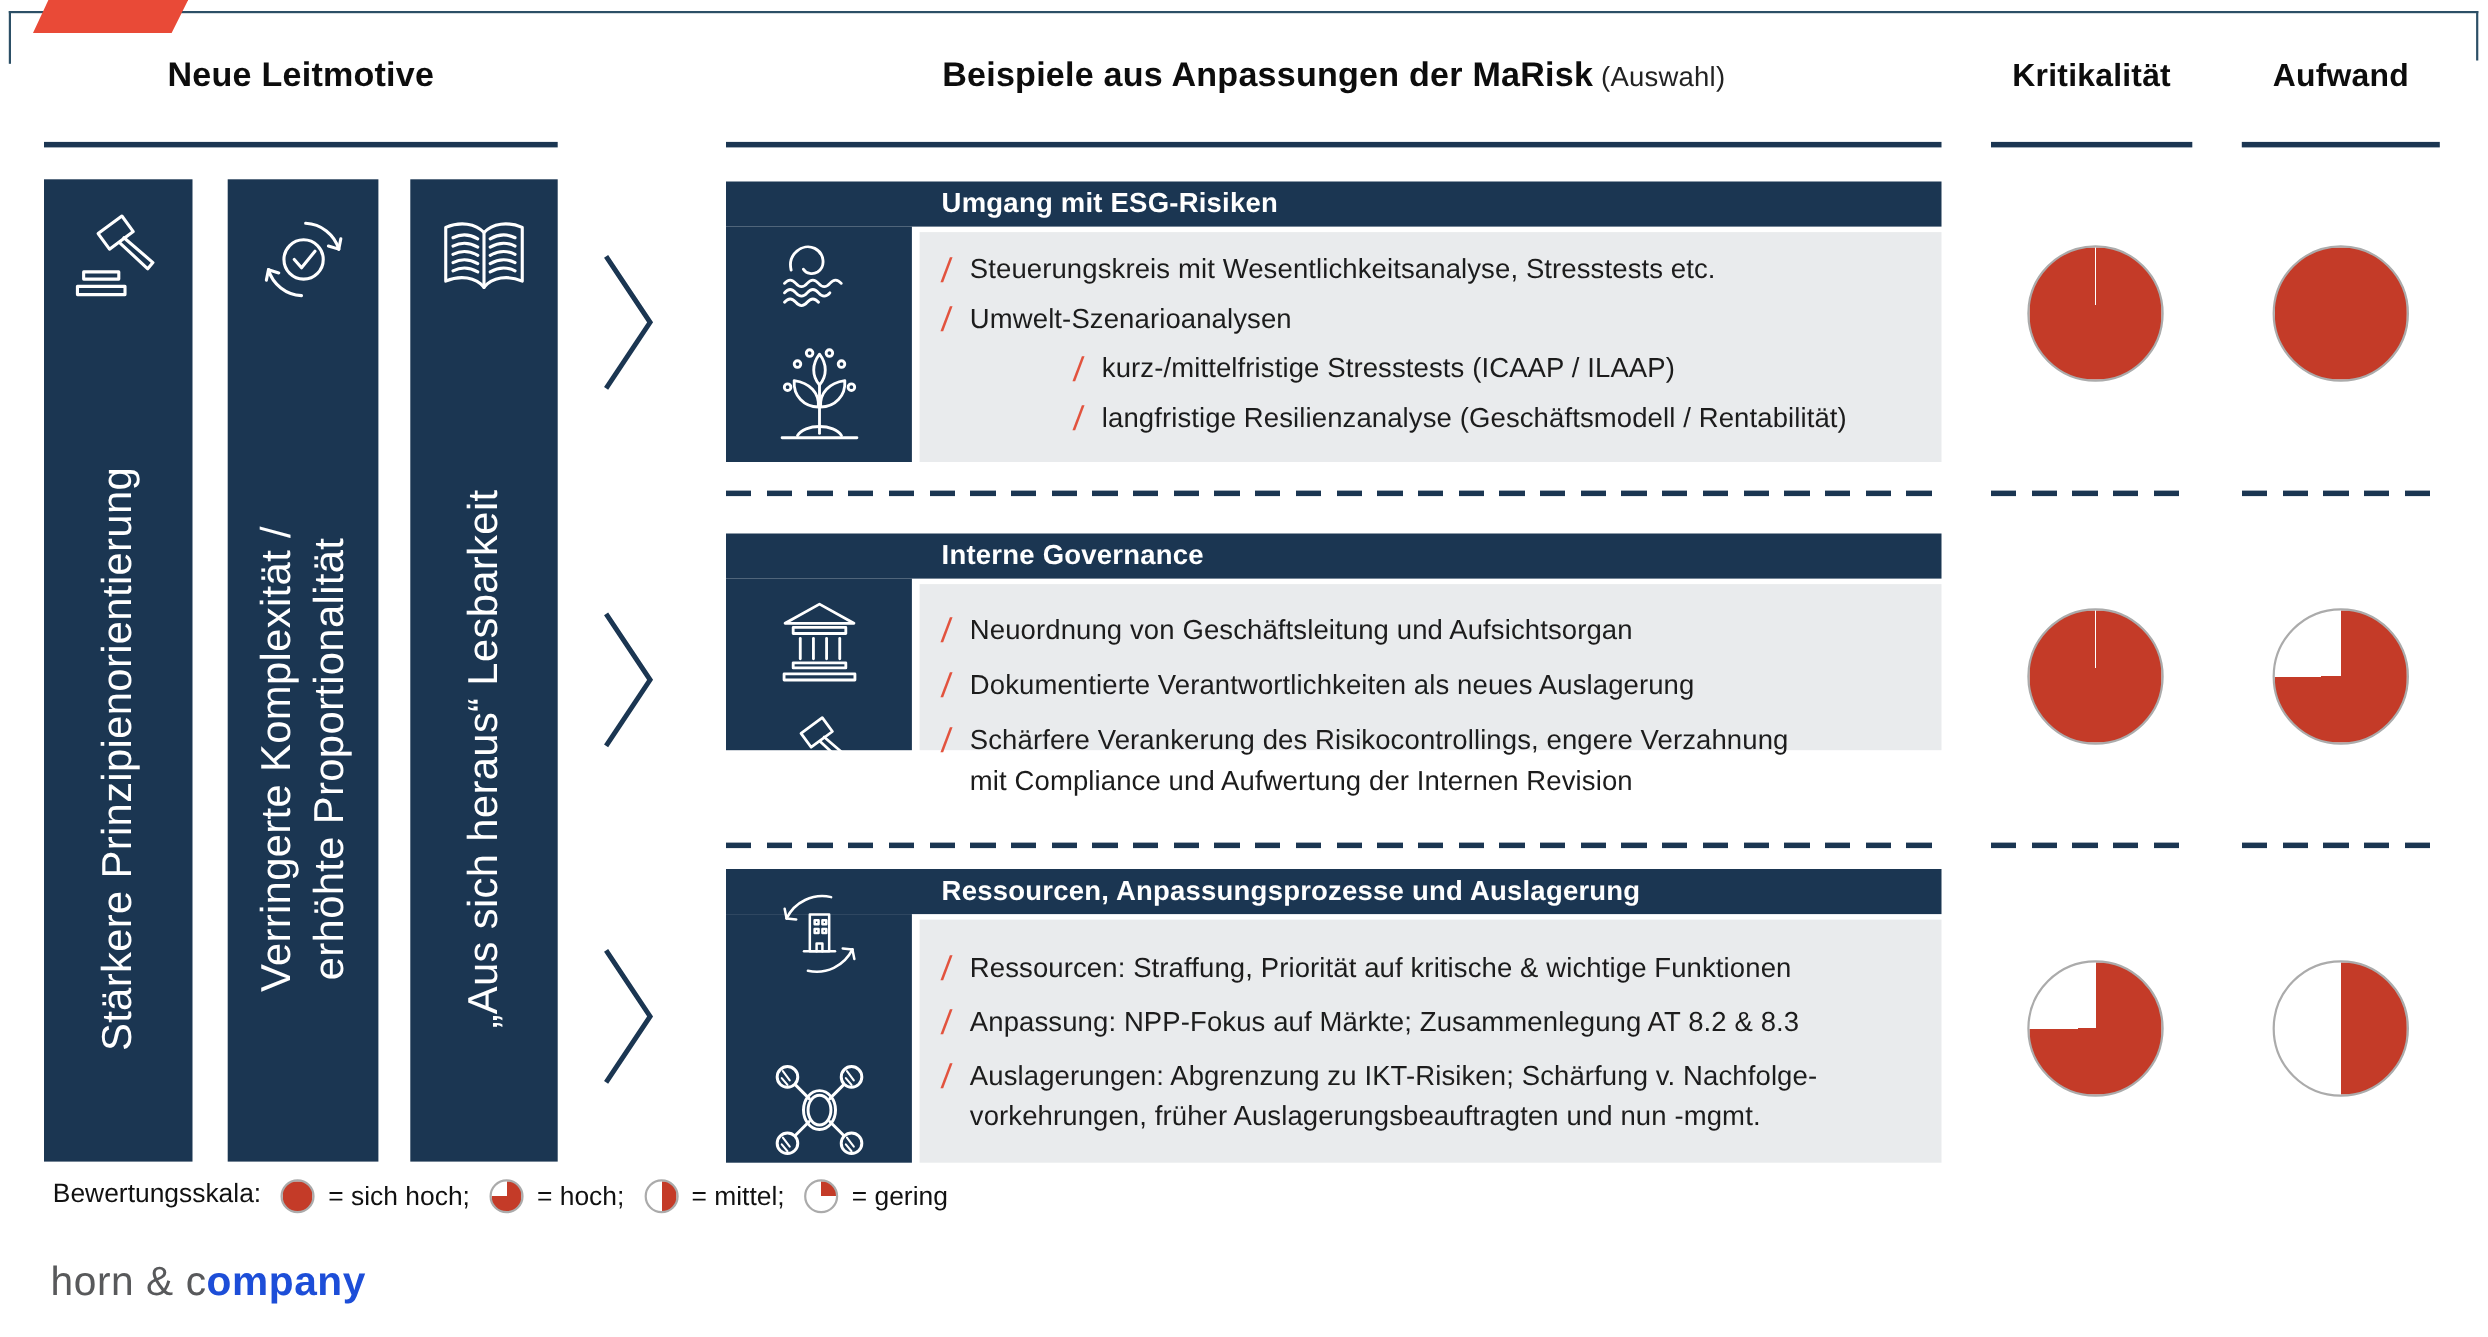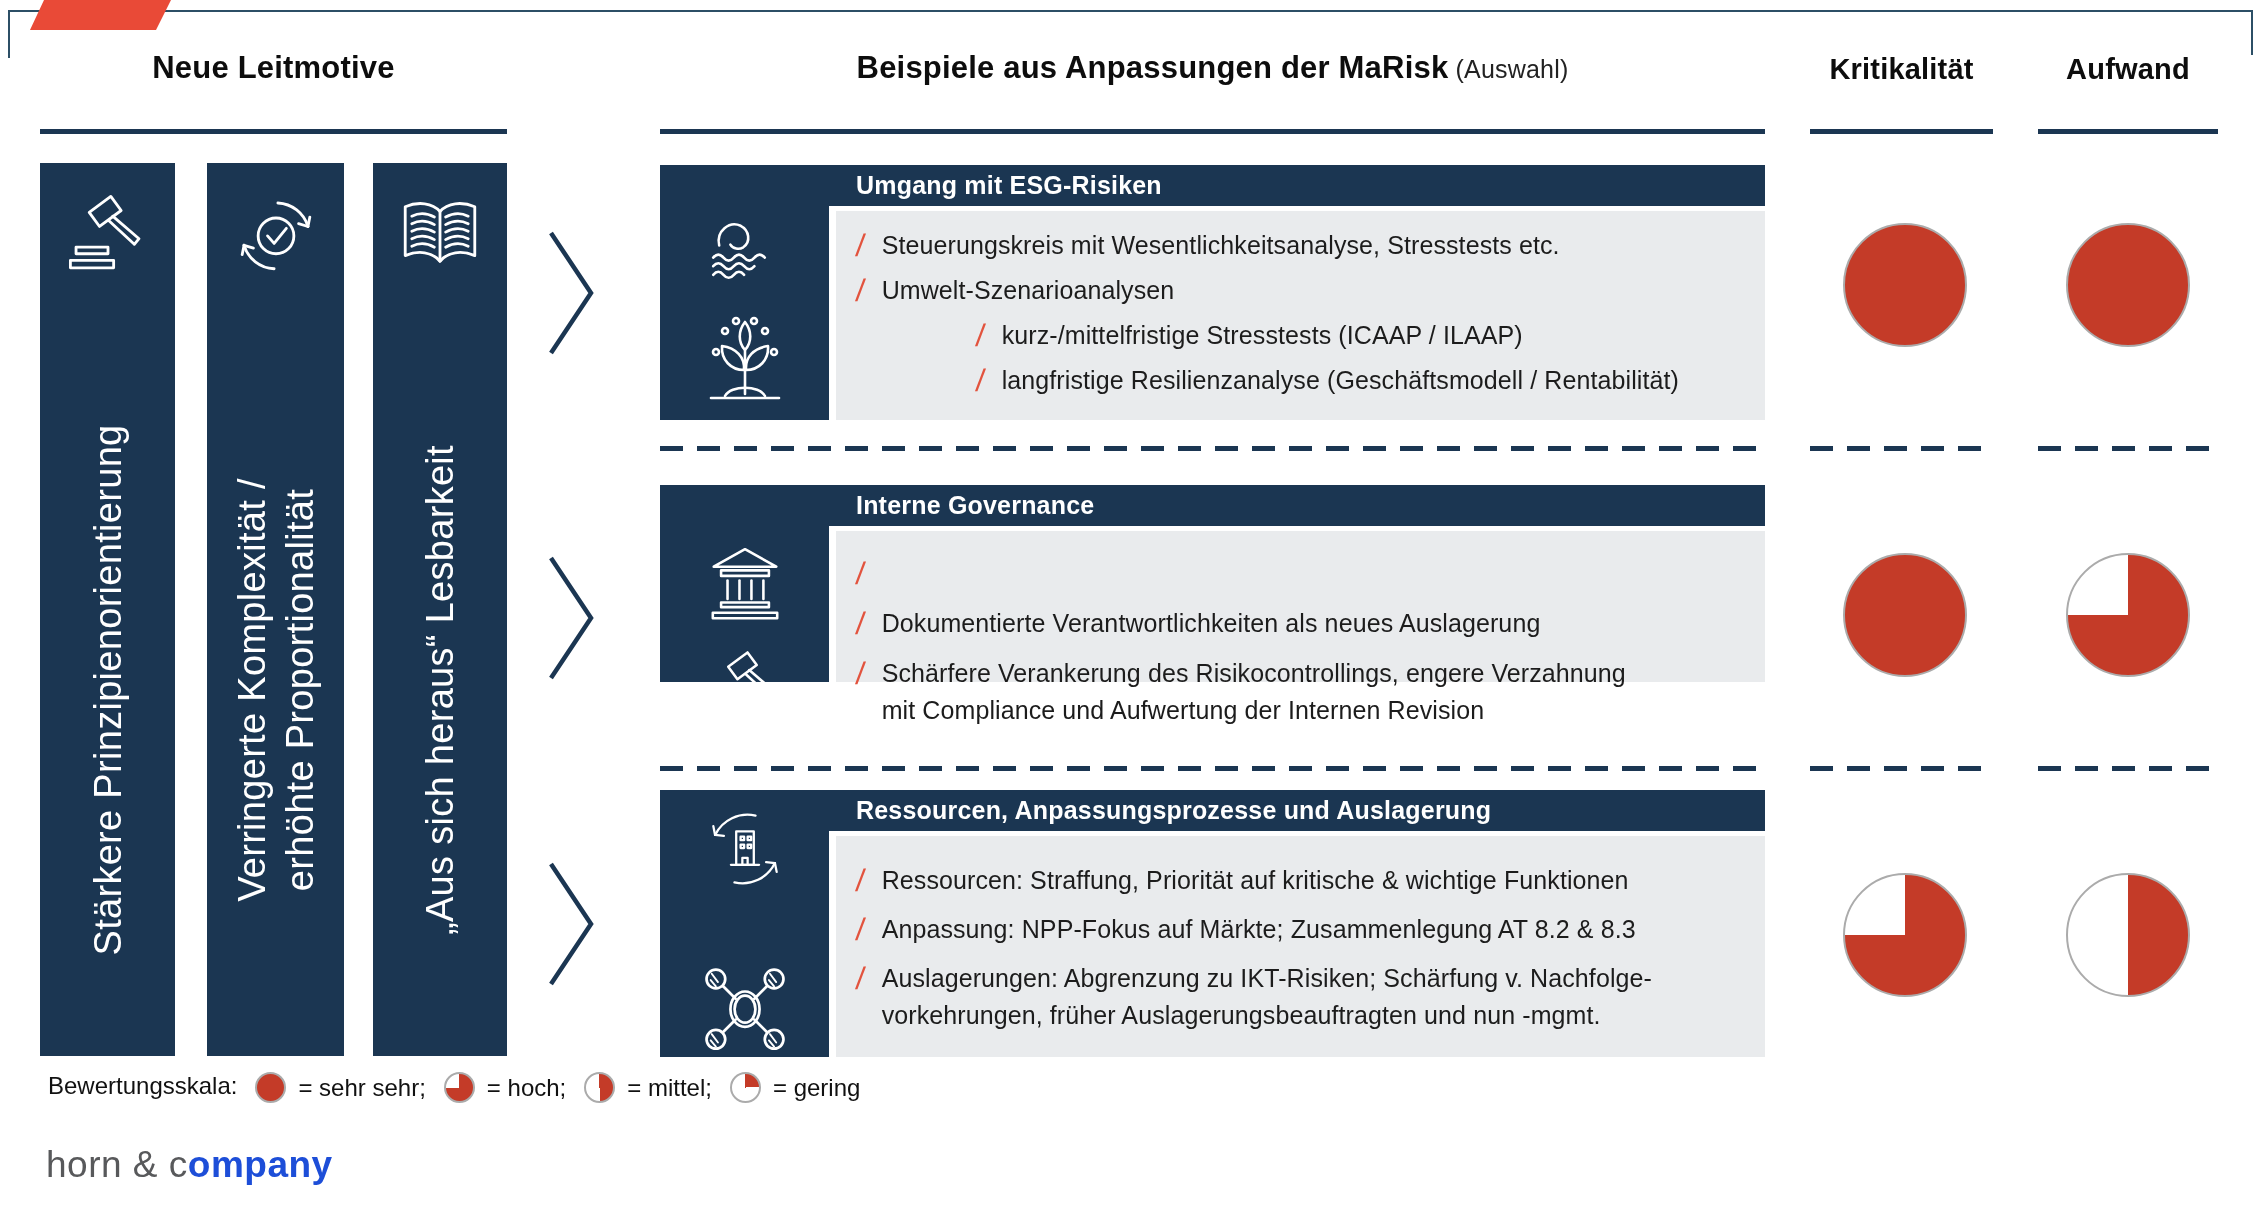--- a/index.html
+++ b/index.html
@@ -222,20 +222,21 @@
           <path d="M30 27 L53 10 L64 25 L41 42 Z"></path>
             <path d="M55 31 L83 55 L78 61 L51 36"></path>
           <path d="M16 64 H50 V71 H16 Z"></path>
             <path d="M10 78 H56 V86 H10 Z"></path>
         </svg>
       </span>
     </div>
     <div class="sec-body" style="padding-top:24px;gap:13px;">
         <div class="bullet">
           <span class="slash">/</span>
+          <span class="btxt">Neuordnung von Geschäftsleitung und Aufsichtsorgan</span>
         </div>
         <div class="bullet">
           <span class="slash">/</span>
           <span class="btxt">Dokumentierte Verantwortlichkeiten als neues Auslagerung</span>
         </div>
         <div class="bullet">
           <span class="slash">/</span>
           <span class="btxt">Schärfere Verankerung des Risikocontrollings, engere Verzahnung
 mit Compliance und Aufwertung der Internen Revision</span>
         </div>
@@ -321,21 +322,21 @@
       <div class="harvey" style="height: 124px; width: 124px; background: conic-gradient(rgb(196, 59, 40) 0deg, rgb(196, 59, 40) 270deg, rgb(255, 255, 255) 270deg, rgb(255, 255, 255) 360deg);"></div>
     </div>
   <div class="rating" style="left:2066px;top:873px;">
       <div class="harvey" style="height: 124px; width: 124px; background: conic-gradient(rgb(196, 59, 40) 0deg, rgb(196, 59, 40) 180deg, rgb(255, 255, 255) 180deg, rgb(255, 255, 255) 360deg);"></div>
     </div>
 
   <div class="legend">
     <span class="ltxt">Bewertungsskala:</span>
   <span class="legend-item">
         <div class="harvey" style="height: 31px; width: 31px; background: conic-gradient(rgb(196, 59, 40) 0deg, rgb(196, 59, 40) 360deg, rgb(255, 255, 255) 360deg, rgb(255, 255, 255) 360deg);"></div>
-        <span class="ltxt">= sehr sehr;</span>
+        <span class="ltxt">= sich hoch;</span>
       </span>
       <span class="legend-item">
         <div class="harvey" style="height: 31px; width: 31px; background: conic-gradient(rgb(196, 59, 40) 0deg, rgb(196, 59, 40) 270deg, rgb(255, 255, 255) 270deg, rgb(255, 255, 255) 360deg);"></div>
         <span class="ltxt">= hoch;</span>
       </span>
       <span class="legend-item">
         <div class="harvey" style="height: 31px; width: 31px; background: conic-gradient(rgb(196, 59, 40) 0deg, rgb(196, 59, 40) 180deg, rgb(255, 255, 255) 180deg, rgb(255, 255, 255) 360deg);"></div>
         <span class="ltxt">= mittel;</span>
       </span>
       <span class="legend-item">

